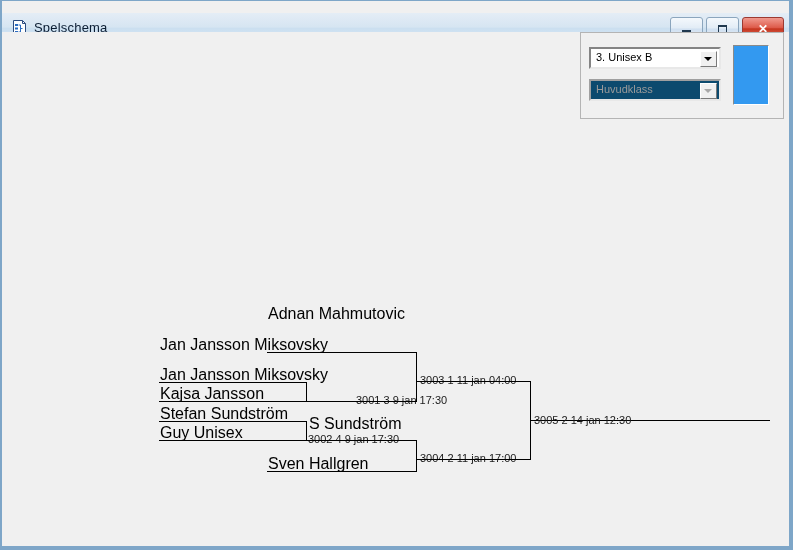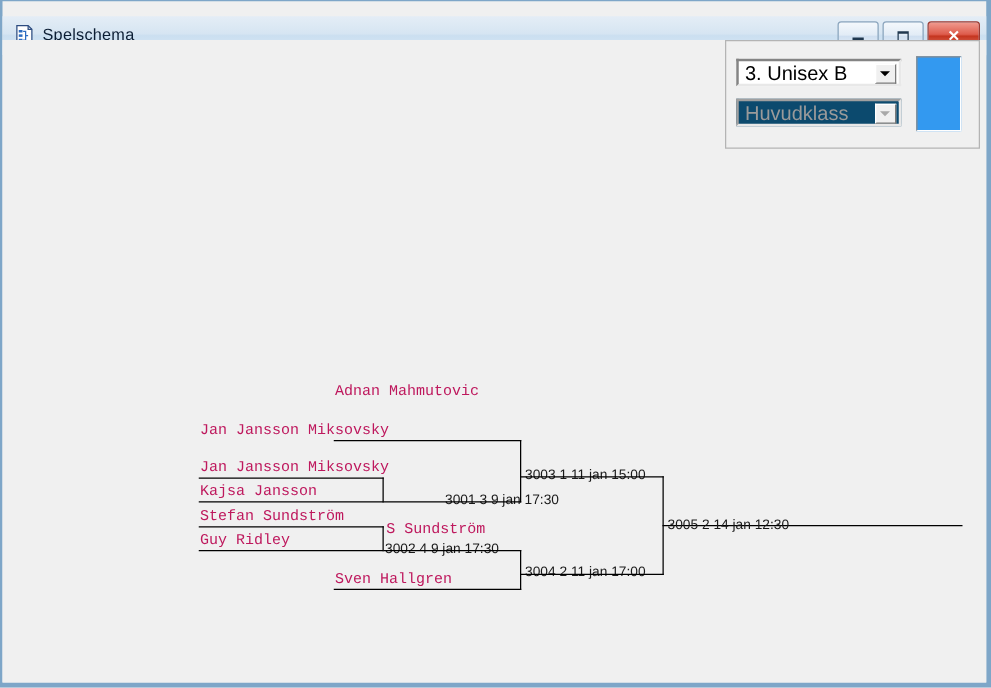--- a/index.html
+++ b/index.html
@@ -59,21 +59,21 @@
   
   .grouppanel{
     position:absolute;left:578px;top:0px;width:202px;height:85px;
     border:1px solid #b4b4b4;background:#f0f0f0;
   }
   .combo{
     position:absolute;box-sizing:border-box;
     height:22px;background:#ffffff;
     border:2px solid;
     border-color:#848484 #e8e8e8 #e8e8e8 #848484;
-    font-size:16px;color:#000000;text-decoration:underline;
+    font-size:11px;color:#000000;text-decoration:underline;
   }
   .combo .ctext{
     position:absolute;left:5px;top:2px;white-space:nowrap;
   }
   .combo .cbtn{
     position:absolute;right:2px;top:2px;width:15px;height:14px;
     background:#f0f0f0;
     border:1px solid;
     border-color:#ffffff #7a7a7a #7a7a7a #ffffff;
   }
@@ -92,23 +92,22 @@
     background:#3399f0;
     border:1px solid;
     border-color:#8a8a8a #ffffff #ffffff #8a8a8a;
     box-sizing:border-box;
   }
   
   .bracket{position:absolute;left:0;top:0;right:0;bottom:0;}
   .bracket .hl{position:absolute;height:1px;background:#000000;}
   .bracket .vl{position:absolute;width:1px;background:#000000;}
   .bracket .lbl{
-    position:absolute;font-size:12px;color:#be185d;white-space:nowrap;
+    position:absolute;font-size:16px;color:#000000;white-space:nowrap;
     line-height:13px;
-    font-family:Liberation Mono, monospace;
   }
   .bracket .mlbl{
     position:absolute;font-size:11px;color:#1a1a1a;white-space:nowrap;
     line-height:12px;
   }
 </style>
 </head>
 <body>
 
 <div class="window">
@@ -173,33 +172,33 @@
 
       <div class="lbl" style="left:158px;top:355px;">Kajsa Jansson</div>
       <div class="hl" style="left:157px;top:369px;width:148px;"></div>
 
       <div class="vl" style="left:304px;top:350px;height:20px;"></div>
       <div class="mlbl" style="left:306px;top:362px;padding-left:48px;">3001   3 9 jan 17:30</div>
 
       <div class="lbl" style="left:158px;top:375px;">Stefan Sundström</div>
       <div class="hl" style="left:157px;top:389px;width:148px;"></div>
 
-      <div class="lbl" style="left:158px;top:394px;">Guy Ridley</div>
+      <div class="lbl" style="left:158px;top:394px;">Guy Unisex</div>
       <div class="hl" style="left:157px;top:408px;width:148px;"></div>
 
       <div class="vl" style="left:304px;top:389px;height:20px;"></div>
       <div class="lbl" style="left:307px;top:385px;">S Sundström</div>
       <div class="mlbl" style="left:306px;top:401px;">3002   4 9 jan 17:30</div>
 
       <div class="lbl" style="left:266px;top:425px;">Sven Hallgren</div>
       <div class="hl" style="left:265px;top:439px;width:150px;"></div>
 
       <div class="hl" style="left:305px;top:369px;width:110px;"></div>
       <div class="vl" style="left:414px;top:320px;height:50px;"></div>
-      <div class="mlbl" style="left:418px;top:342px;">3003   1 11 jan 15:00</div>
+      <div class="mlbl" style="left:418px;top:342px;">3003   1 11 jan 04:00</div>
 
       <div class="hl" style="left:305px;top:408px;width:110px;"></div>
       <div class="vl" style="left:414px;top:408px;height:32px;"></div>
       <div class="mlbl" style="left:418px;top:420px;">3004   2 11 jan 17:00</div>
 
       <div class="hl" style="left:414px;top:349px;width:115px;"></div>
       <div class="hl" style="left:414px;top:427px;width:115px;"></div>
       <div class="vl" style="left:528px;top:349px;height:79px;"></div>
       <div class="hl" style="left:528px;top:388px;width:240px;"></div>
       <div class="mlbl" style="left:532px;top:382px;">3005   2 14 jan 12:30</div>

